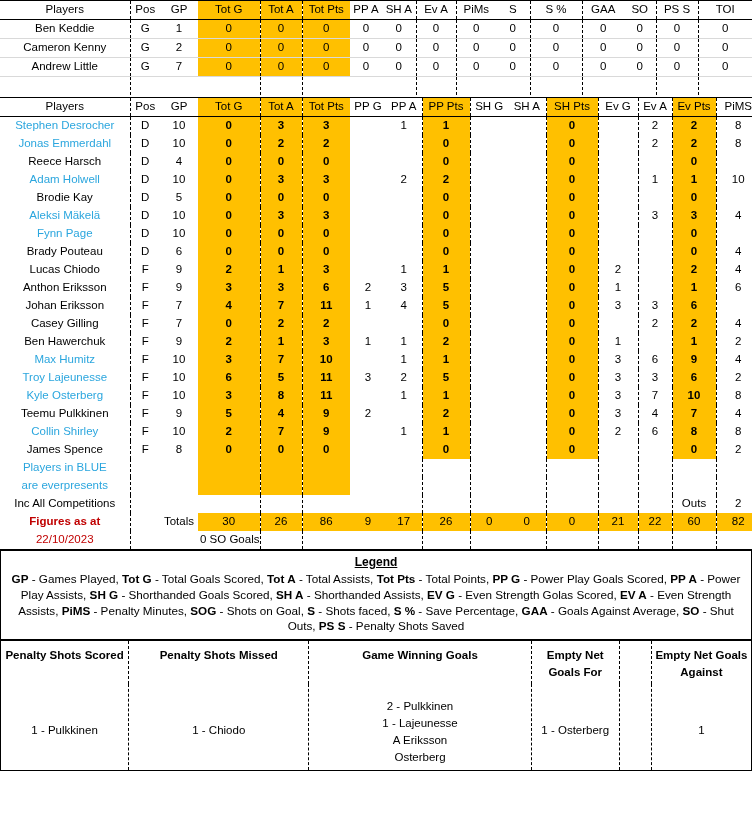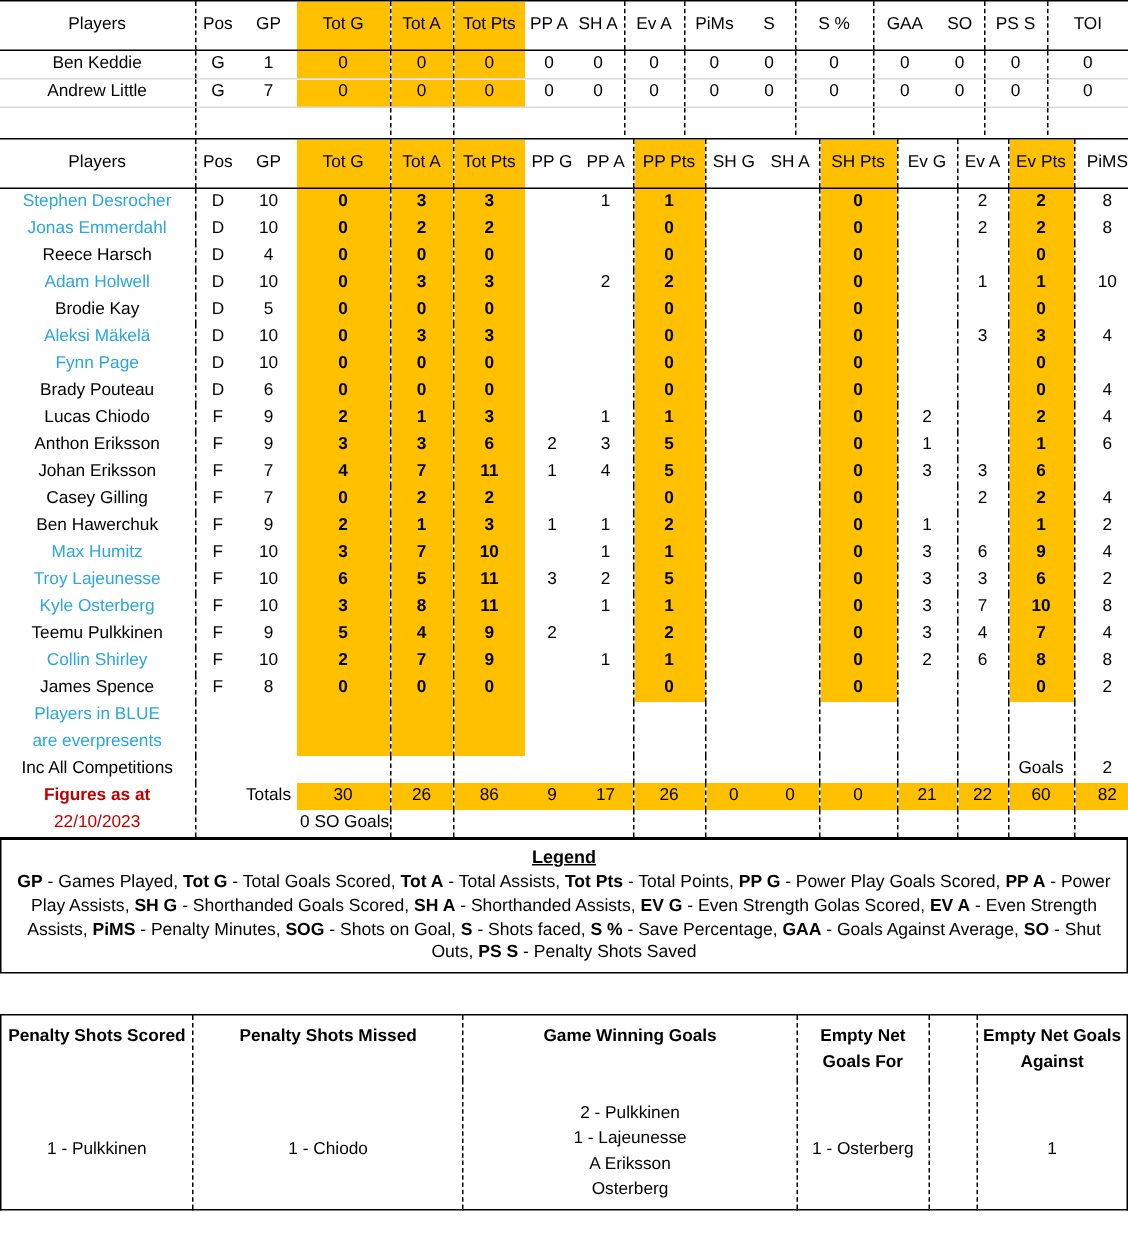--- a/index.html
+++ b/index.html
@@ -21,21 +21,21 @@
     text-align:center;
     vertical-align:middle;
     white-space:nowrap;
     overflow:hidden;
     font-weight:normal;
   }
 
   
   .vsep{border-left:1px dashed #000;}
 
-  .hdr{font-weight:bold;border-bottom:1px solid #000;border-top:1px solid #000;height:33px;}
+  .hdr{font-weight:bold;border-bottom:1px solid #000;border-top:1px solid #000;height:19px;}
   .hl{background:#FFC000;}
   .hl-b{background:#FFC000;font-weight:bold;}
   .name{text-align:center;font-size:12px;margin-top:10px;}
   .blue{color:#2BA6DE;font-weight:bold;}
   .underlineRow td{border-bottom:1px solid #d9d9d9;}
 
   .spacer td{height:10px;}
 
   .totals td{font-weight:bold;}
 
@@ -48,21 +48,21 @@
     width:752px;box-sizing:border-box;
     border:1px solid #000;border-top:2px solid #000;
     padding:4px 6px 5px 6px;
     text-align:center;
   }
   .legendtitle{font-weight:bold;text-decoration:underline;font-size:12px;margin-bottom:2px;}
   .legendtext{font-size:11.7px;line-height:1.35;}
   .legendtext b{font-weight:bold;}
 
   
-  table.bottom{border-collapse:collapse;width:752px;table-layout:fixed;border:1px solid #000;margin-top:27px;}
+  table.bottom{border-collapse:collapse;width:752px;table-layout:fixed;border:1px solid #000;}
   table.bottom td{
     font-size:11.5px;vertical-align:top;text-align:center;padding:3px 2px;
   }
   table.bottom td.bh{font-weight:bold;line-height:1.45;padding-top:6px;}
   .bcell{line-height:1.5;}
   .bsep{border-left:1px dashed #000;}
 </style>
 </head>
 <body>
 
@@ -120,20 +120,38 @@
           <td class="vsep">0</td>
           <td class="vsep">0</td>
           <td class="">0</td>
           <td class="vsep">0</td>
           <td class="vsep">0</td>
           <td class="">0</td>
           <td class="vsep">0</td>
           <td class="vsep">0</td>
         </tr>
         <tr class="underlineRow">
+          <td class="name">Cameron Kenny</td>
+          <td class="vsep">G</td>
+          <td class="">2</td>
+          <td class="hl">0</td>
+          <td class="hl vsep">0</td>
+          <td class="hl vsep">0</td>
+          <td class="">0</td>
+          <td class="">0</td>
+          <td class="vsep">0</td>
+          <td class="vsep">0</td>
+          <td class="">0</td>
+          <td class="vsep">0</td>
+          <td class="vsep">0</td>
+          <td class="">0</td>
+          <td class="vsep">0</td>
+          <td class="vsep">0</td>
+        </tr>
+        <tr class="underlineRow">
           <td class="name">Andrew Little</td>
           <td class="vsep">G</td>
           <td class="">7</td>
           <td class="hl">0</td>
           <td class="hl vsep">0</td>
           <td class="hl vsep">0</td>
           <td class="">0</td>
           <td class="">0</td>
           <td class="vsep">0</td>
           <td class="vsep">0</td>
@@ -594,21 +612,21 @@
           <td class="vsep"></td>
           <td class="vsep"></td>
         <td></td>
           <td></td>
           <td class="vsep"></td>
         <td class="vsep"></td>
           <td></td>
           <td class="vsep"></td>
         <td class="vsep"></td>
           <td class="vsep"></td>
-        <td class="vsep">Goals</td>
+        <td class="vsep">Outs</td>
         <td class="vsep">2</td>
       </tr>
       <tr class="totals">
         <td class="notered" style="font-weight:bold">Figures as at</td>
         <td class="vsep"></td>
         <td>Totals</td>
         <td class="hl">30</td>
         <td class="hl vsep">26</td>
         <td class="hl vsep">86</td>
         <td class="hl">9</td>

